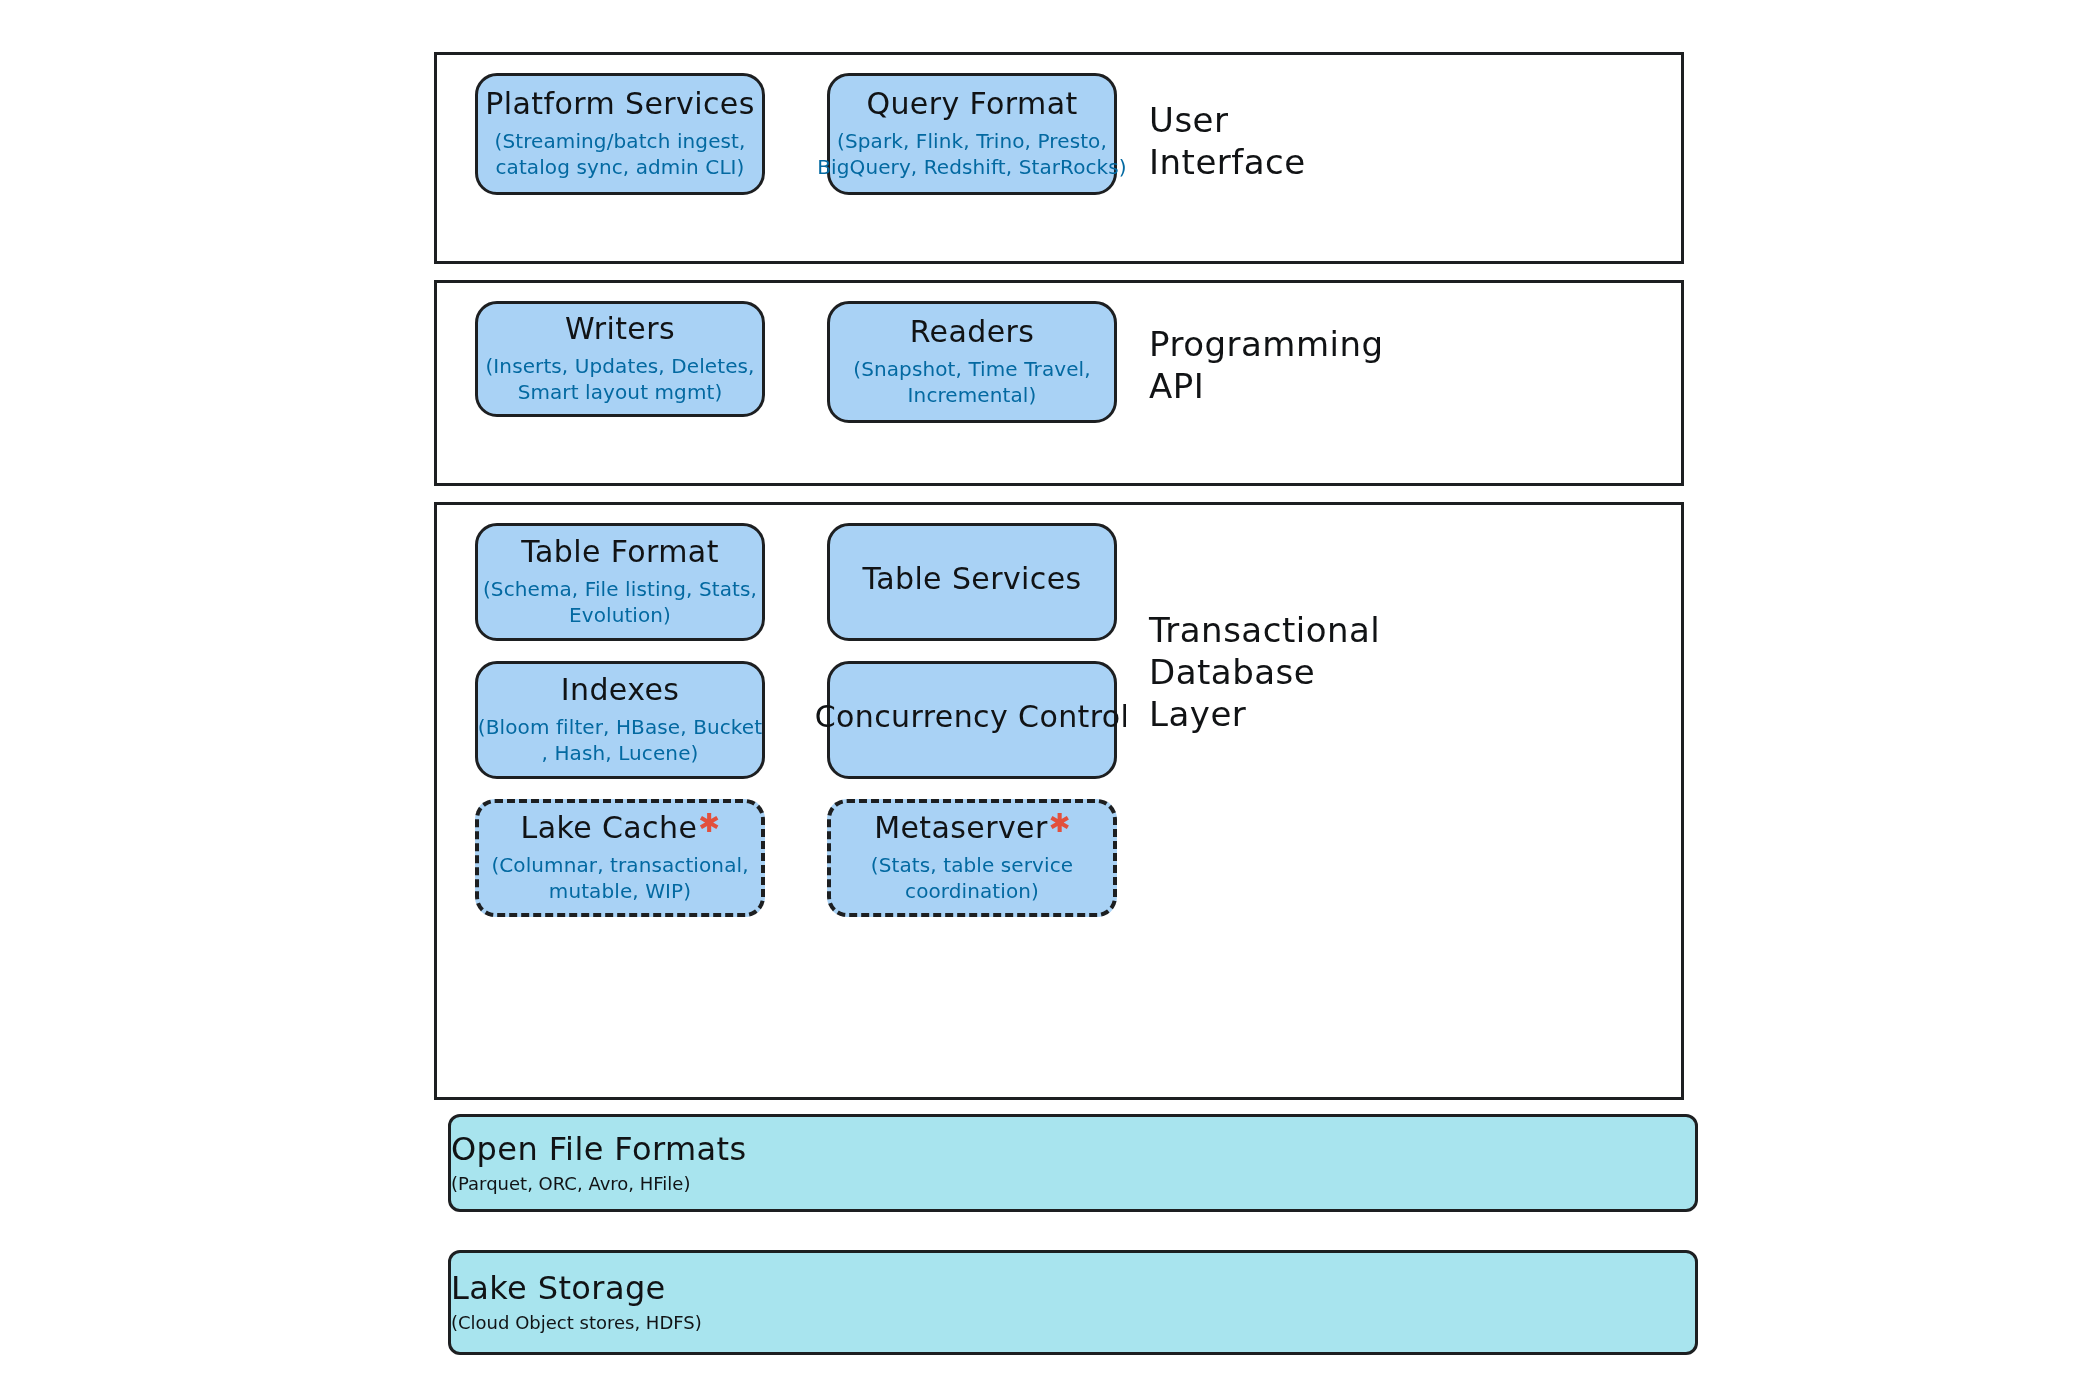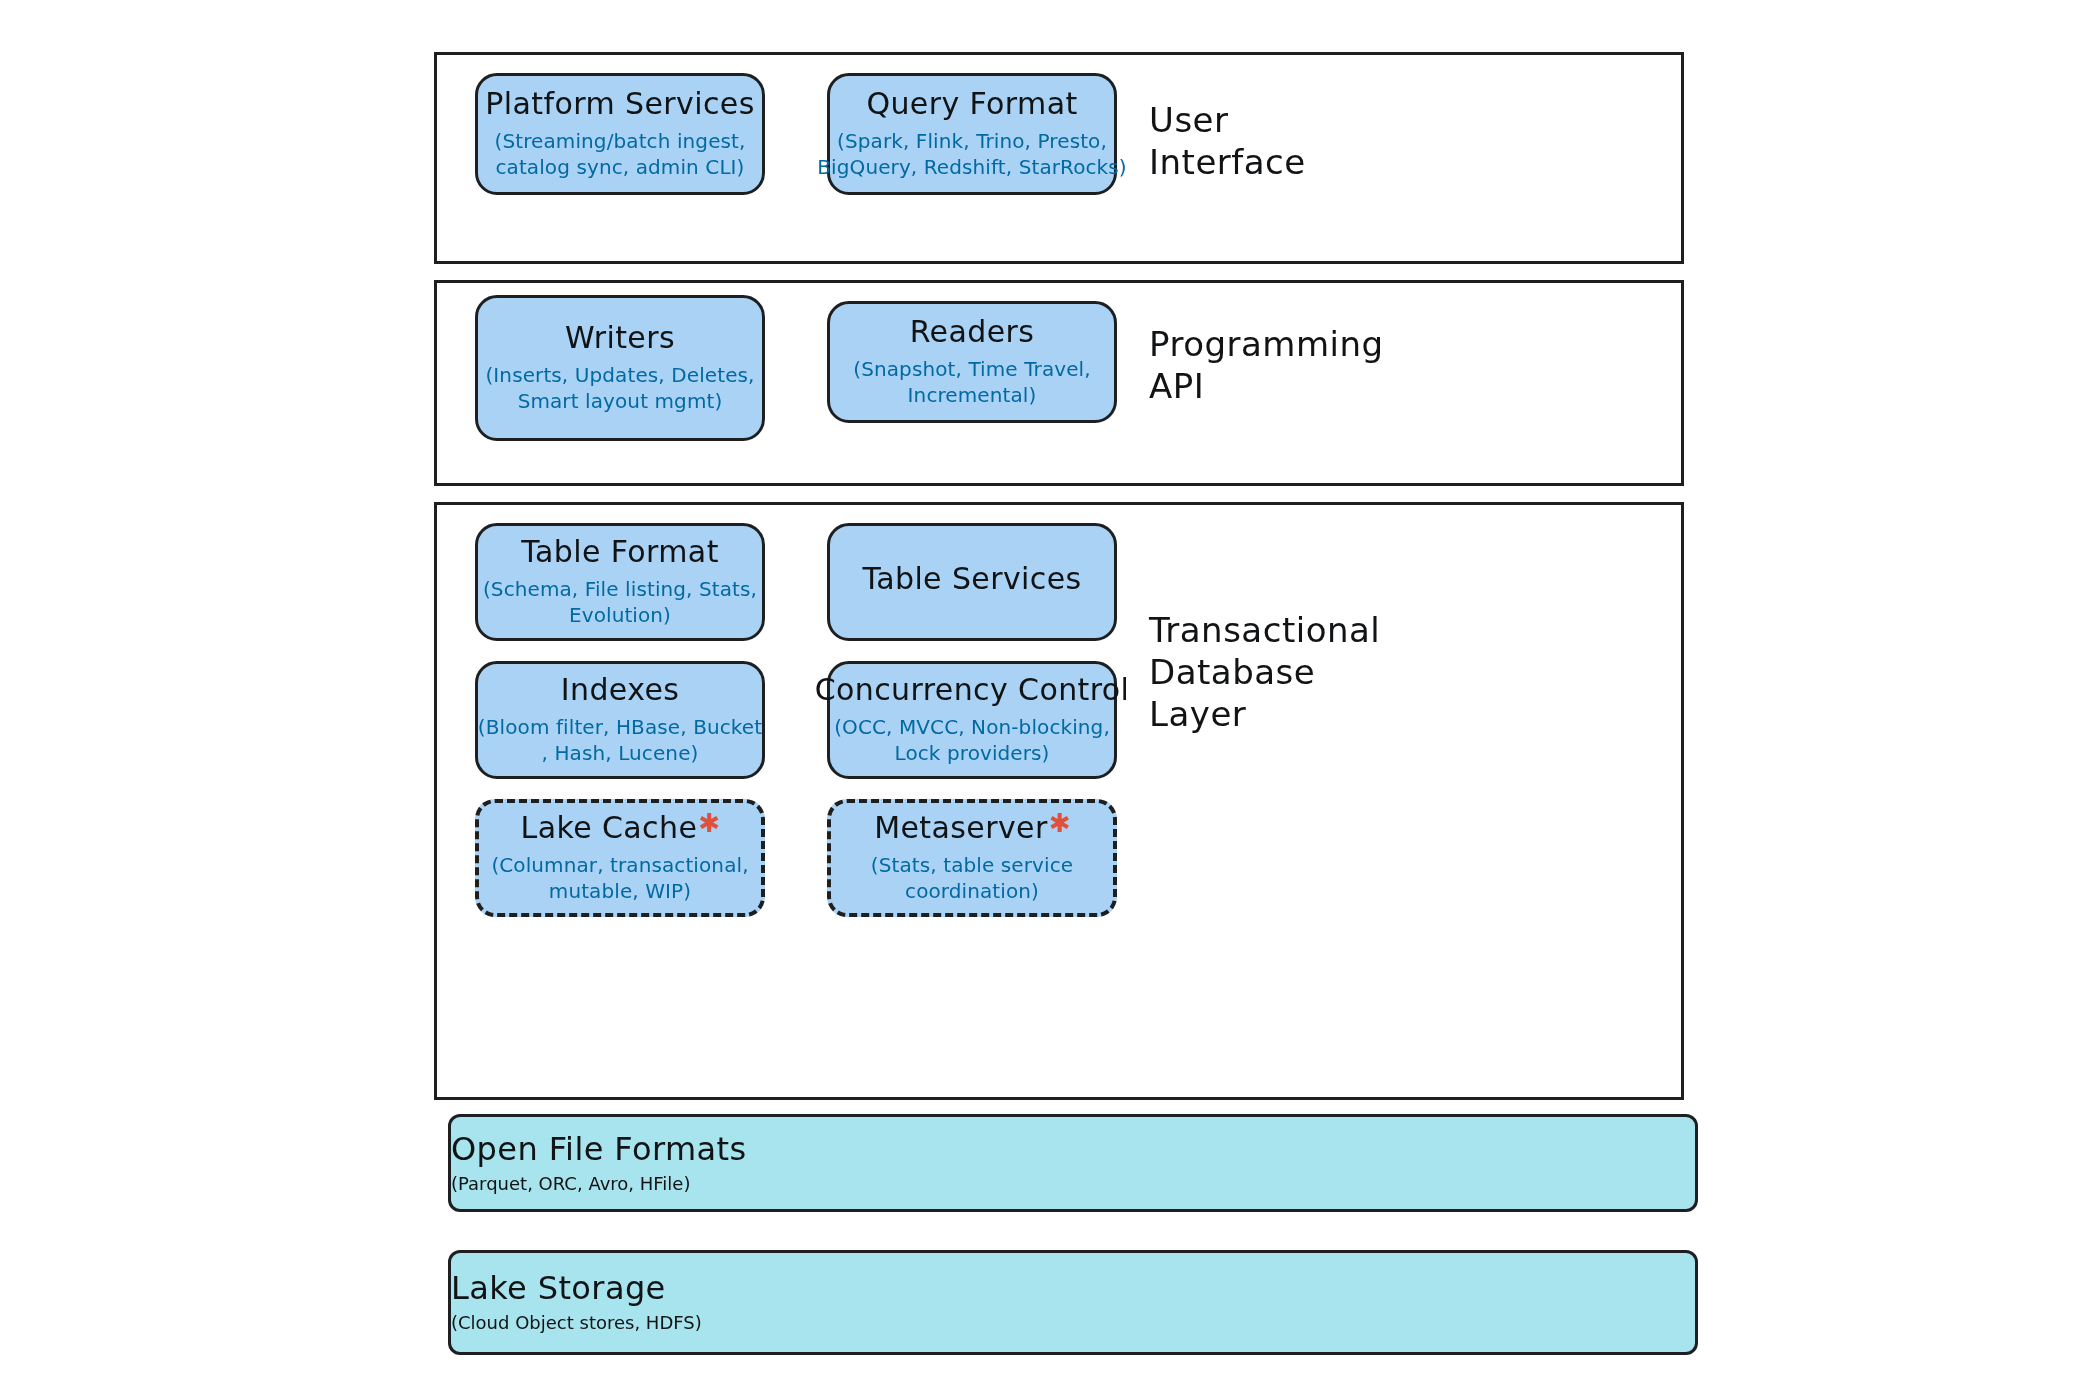--- a/index.html
+++ b/index.html
@@ -143,21 +143,21 @@
       <div class="node-sub" style="width:330px;">(Spark, Flink, Trino, Presto,
 BigQuery, Redshift, StarRocks)</div>
     </div>
 
     <div class="layer-caption" style="left:712px; top:44px;">User
 Interface</div>
   </div>
 
   <div class="layer-panel" id="panel-api">
 
-    <div class="node col-left" style="top:12px; height:146px;">
+    <div class="node col-left" style="top:18px; height:116px;">
       <div class="node-title">Writers</div>
       <div class="node-sub" style="width:312px;">(Inserts, Updates, Deletes,
 Smart layout mgmt)</div>
     </div>
 
     <div class="node col-right" style="top:18px; height:122px;">
       <div class="node-title">Readers</div>
       <div class="node-sub" style="width:300px;">(Snapshot, Time Travel,
 Incremental)</div>
     </div>
@@ -179,22 +179,20 @@
     </div>
 
     <div class="node col-left" style="top:156px; height:118px;">
       <div class="node-title">Indexes</div>
       <div class="node-sub" style="width:320px;">(Bloom filter, HBase, Bucket
 , Hash, Lucene)</div>
     </div>
 
     <div class="node col-right" style="top:156px; height:118px;">
       <div class="node-title">Concurrency Control</div>
-      <div class="node-sub" style="width:310px;">(OCC, MVCC, Non-blocking,
-Lock providers)</div>
     </div>
 
     <div class="node col-left dashed" style="top:294px; height:118px;">
       <div class="node-title"><span>Lake Cache</span><span class="star">✱</span></div>
       <div class="node-sub" style="width:312px;">(Columnar, transactional,
 mutable, WIP)</div>
     </div>
 
     <div class="node col-right dashed" style="top:294px; height:118px;">
       <div class="node-title"><span>Metaserver</span><span class="star">✱</span></div>

